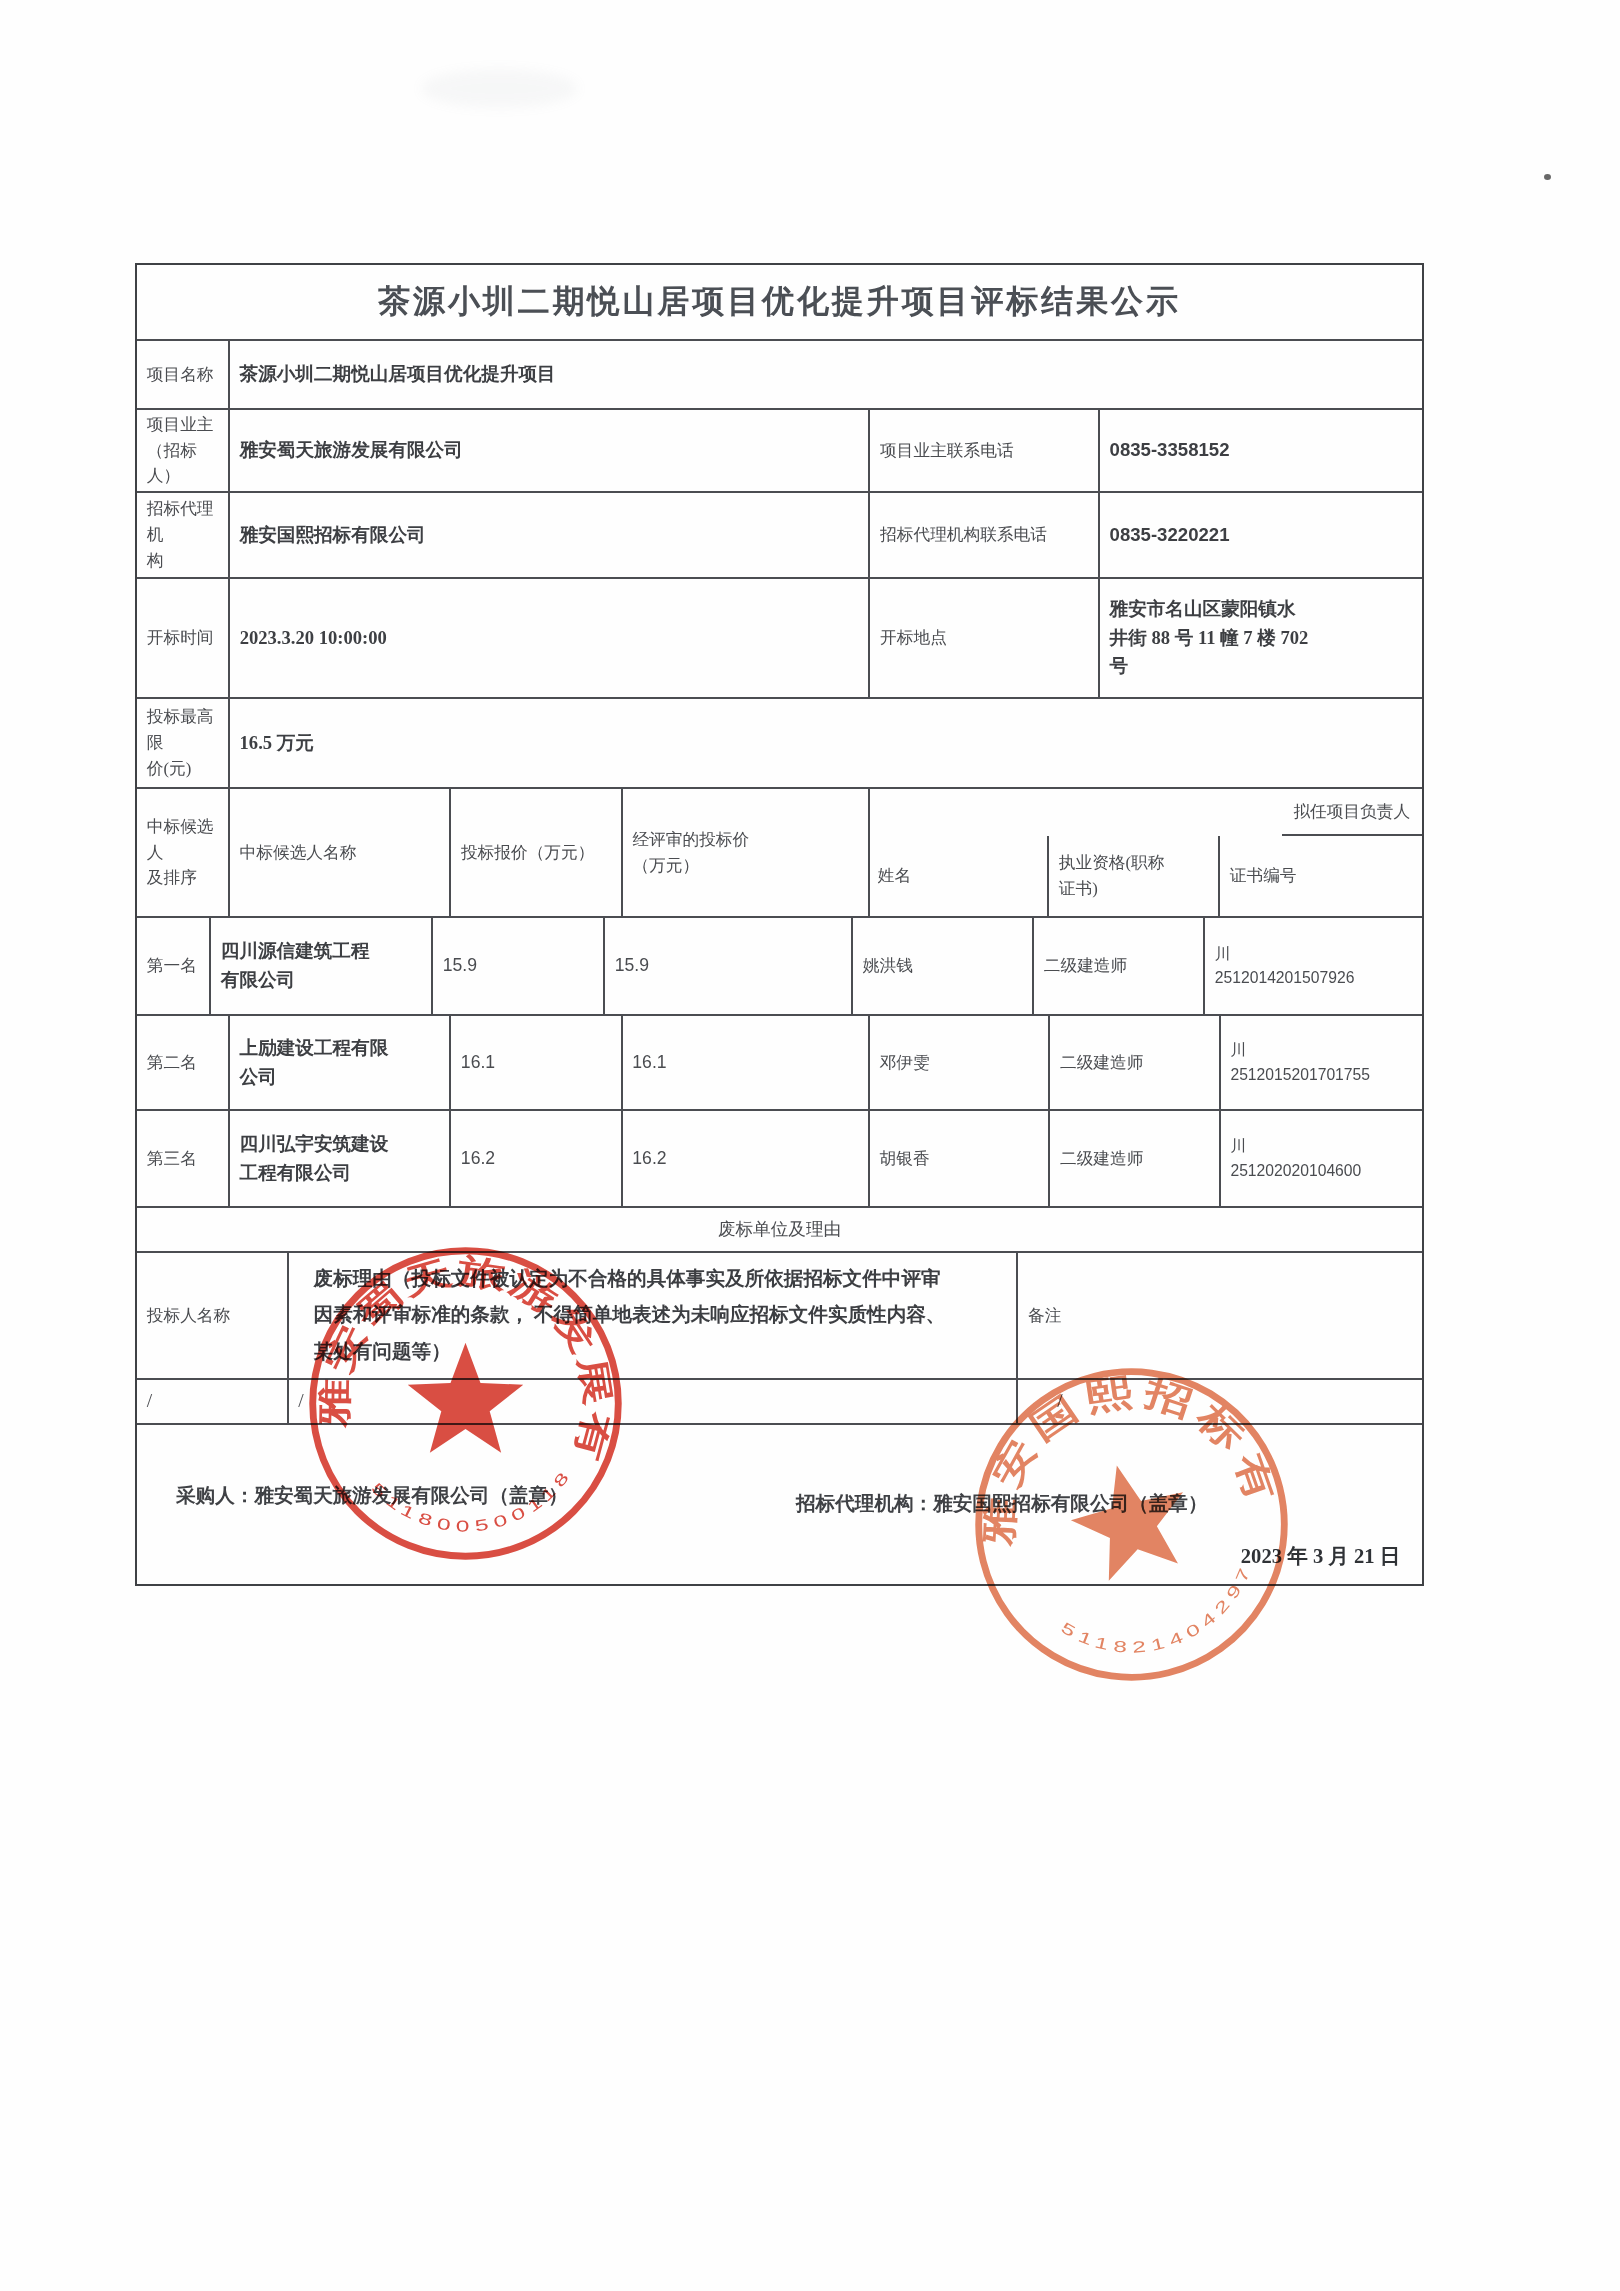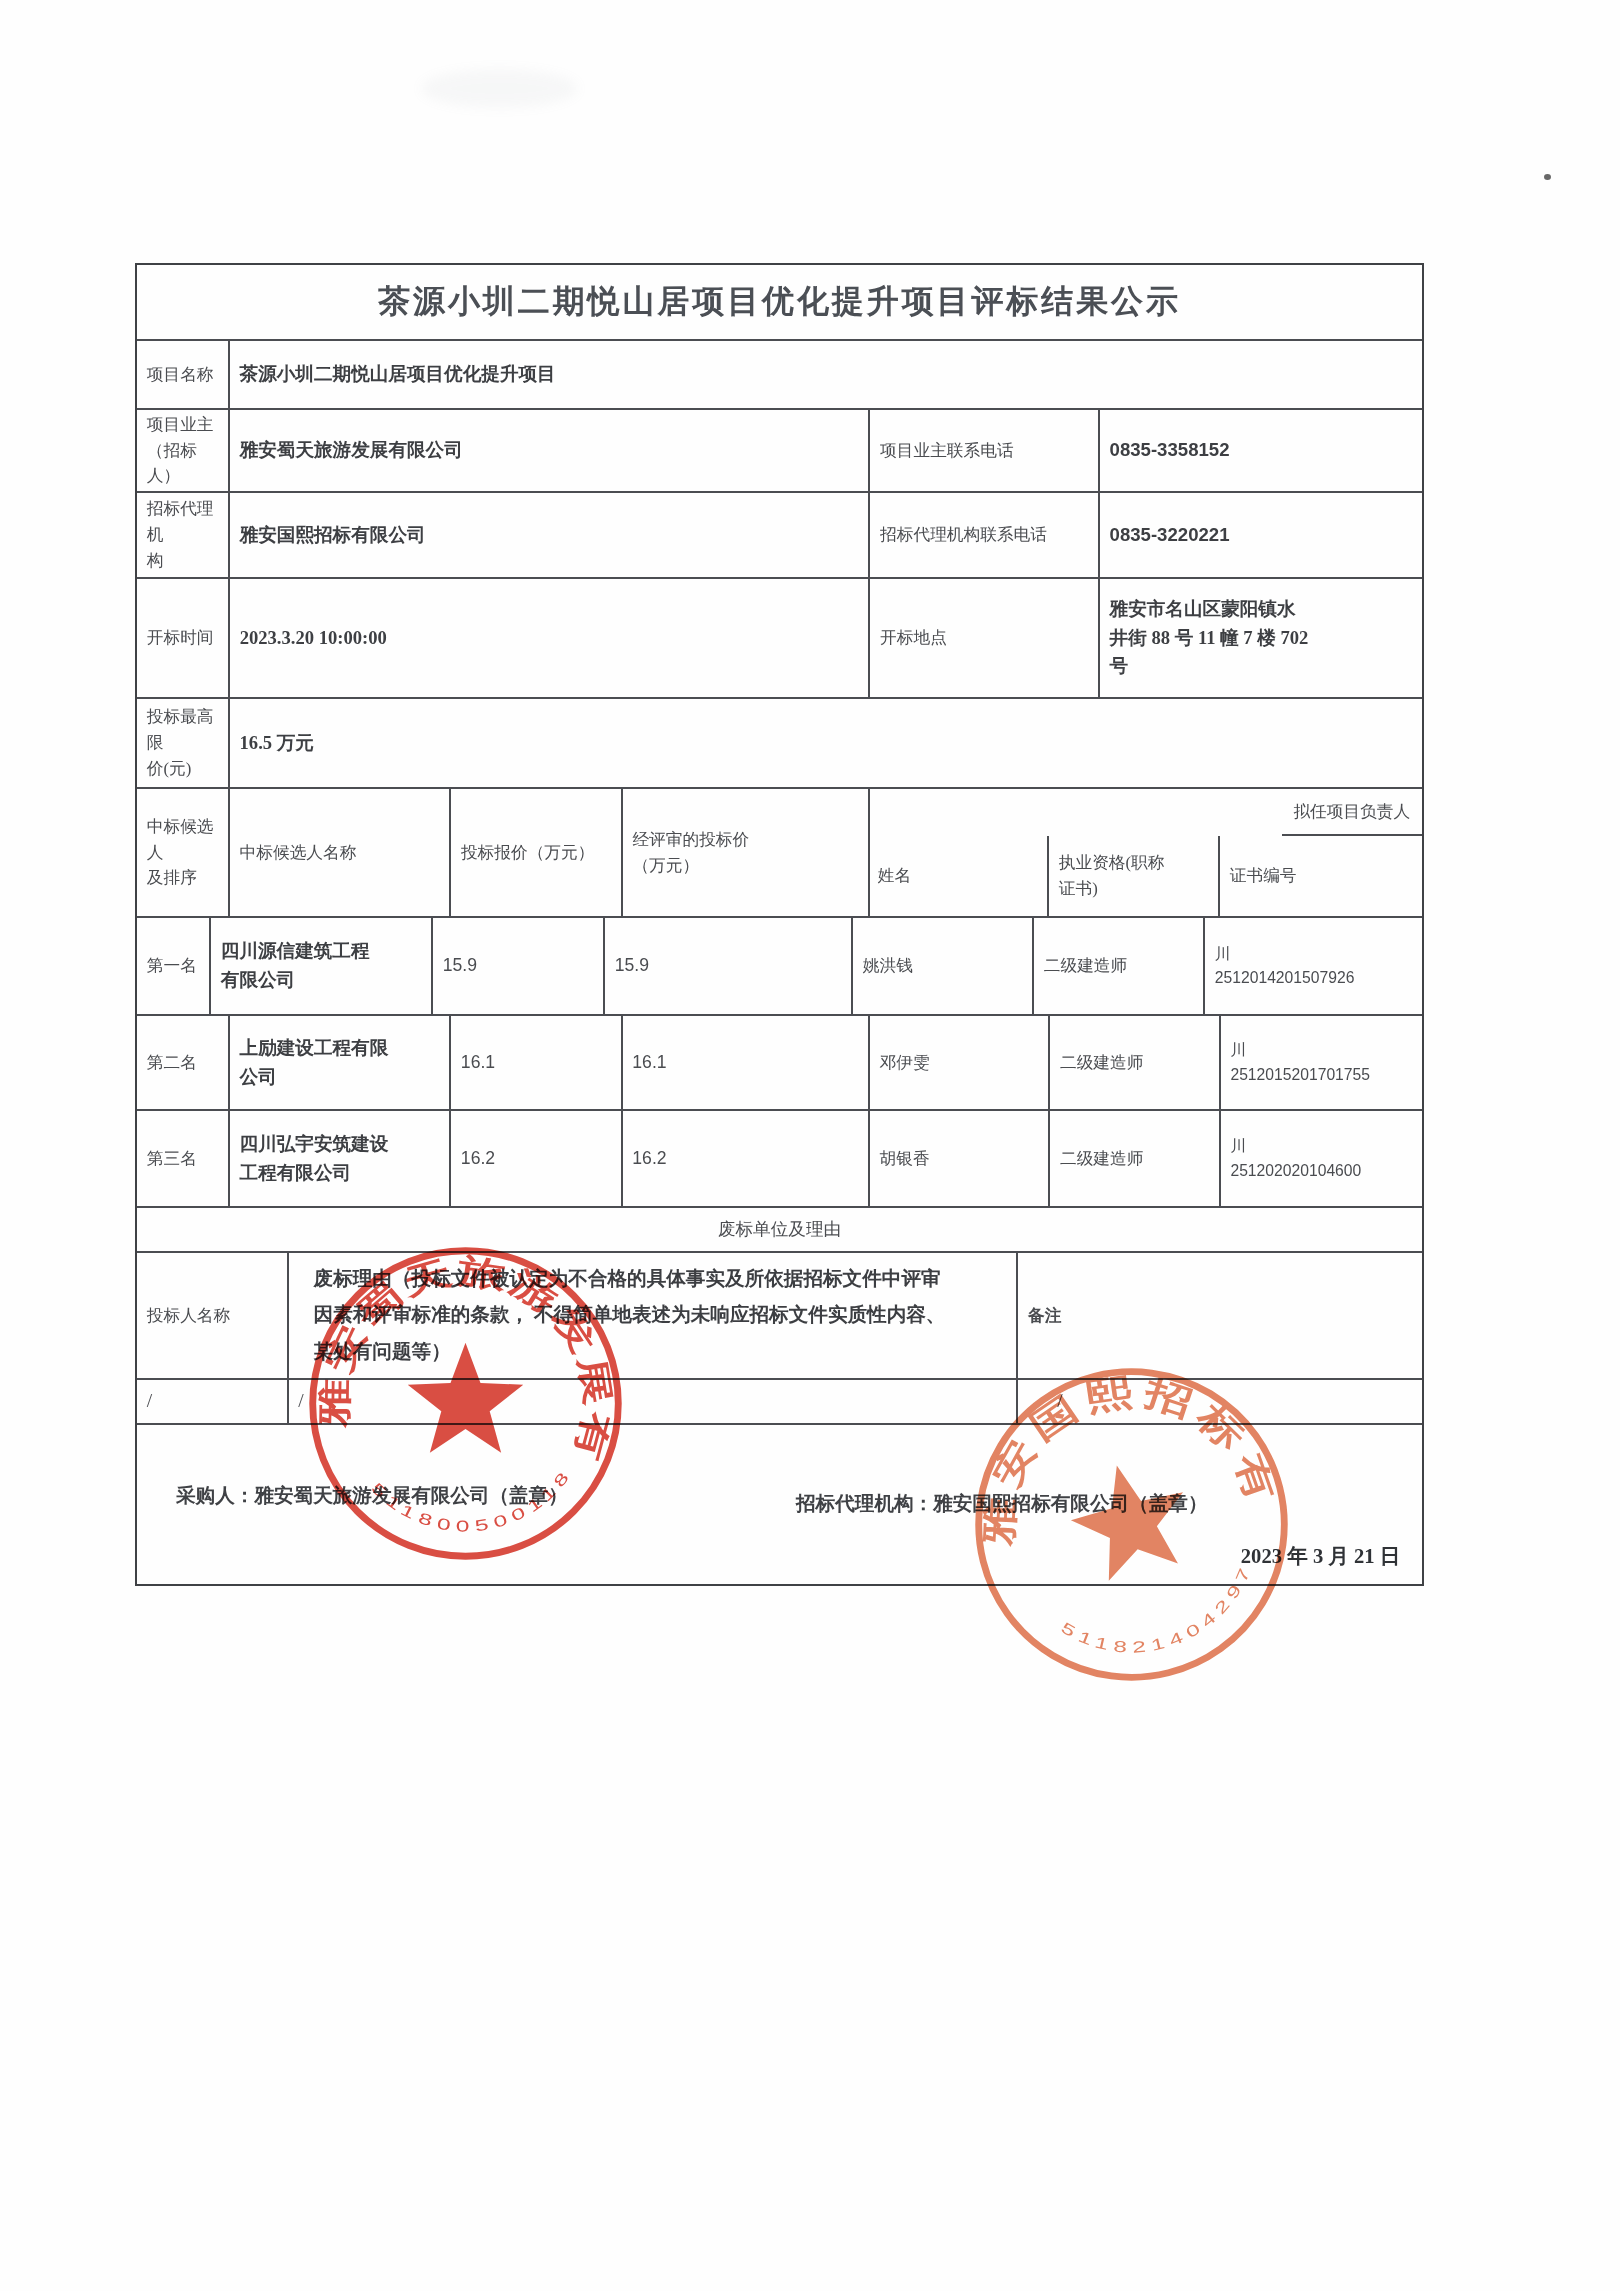--- a/index.html
+++ b/index.html
@@ -160,21 +160,21 @@
 
     <div class="row" style="height:45px;">
       <div class="cell center" style="width:1289px;font-size:17.6px;">废标单位及理由</div>
     </div>
 
     <div class="row" style="height:127px;">
       <div class="cell" style="width:152px;">投标人名称</div>
       <div class="cell pre" style="width:732px;font-size:19.6px;font-weight:700;line-height:1.85;color:#3c3e42;padding-left:25px;">废标理由（投标文件被认定为不合格的具体事实及所依据招标文件中评审
 因素和评审标准的条款，  不得简单地表述为未响应招标文件实质性内容、
 某处有问题等）</div>
-      <div class="cell" style="width:405px;font-weight:bold;">备注</div>
+      <div class="cell" style="width:405px;">备注</div>
     </div>
 
     <div class="row" style="height:45px;">
       <div class="cell" style="width:152px;font-size:19.6px;">/</div>
       <div class="cell" style="width:732px;font-size:19.6px;">/</div>
       <div class="cell" style="width:405px;font-size:19.6px;padding-left:39px;">/</div>
     </div>
 
     <div class="row footer-row">
       <div class="footer-text" style="left:39px;top:57px;">采购人：雅安蜀天旅游发展有限公司（盖章）</div>

